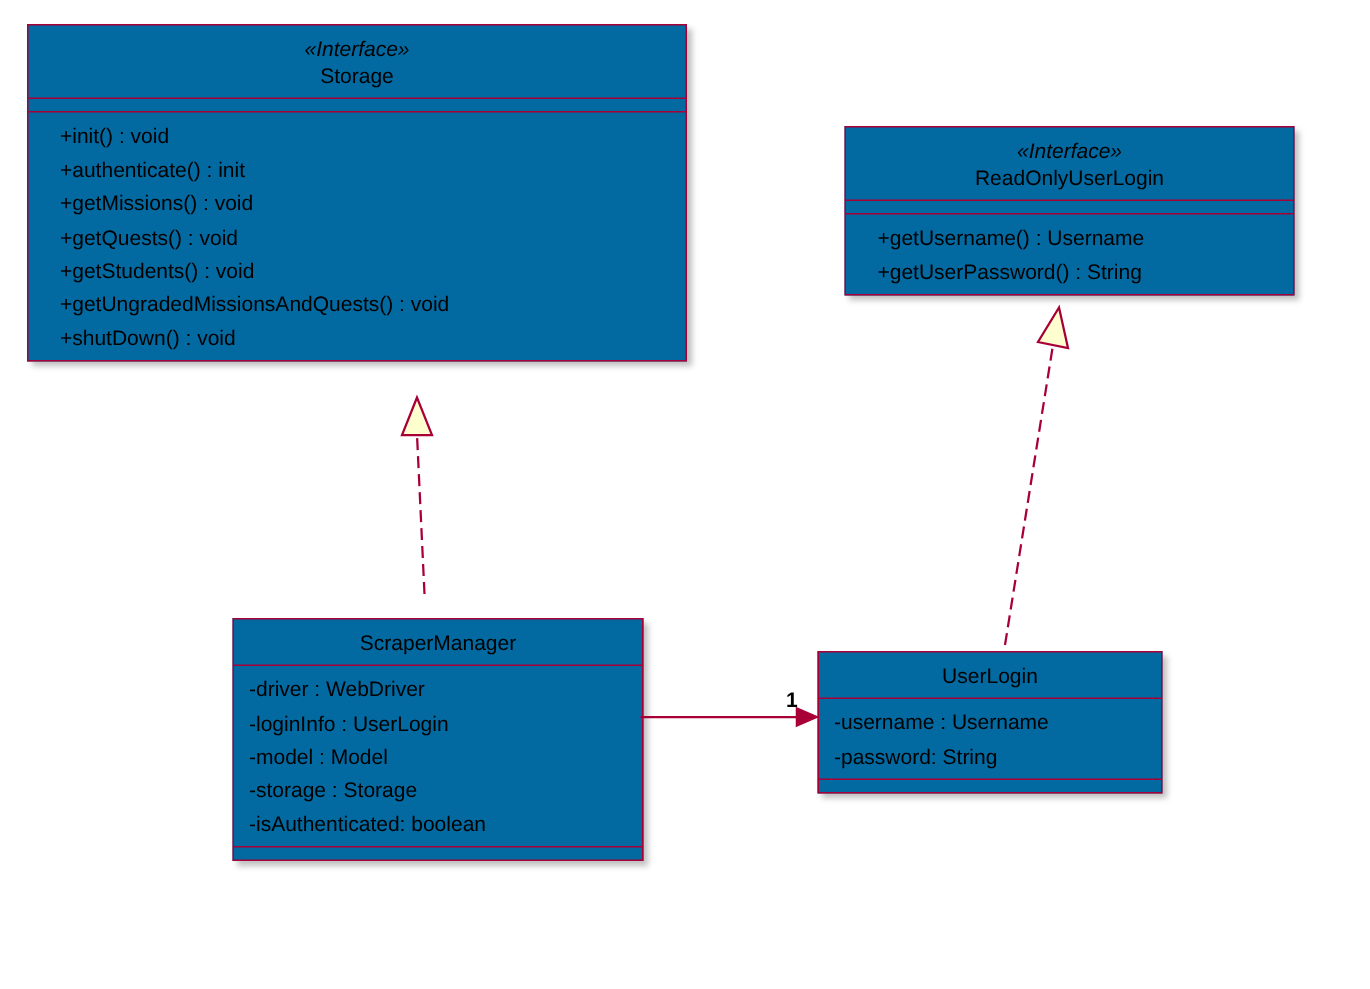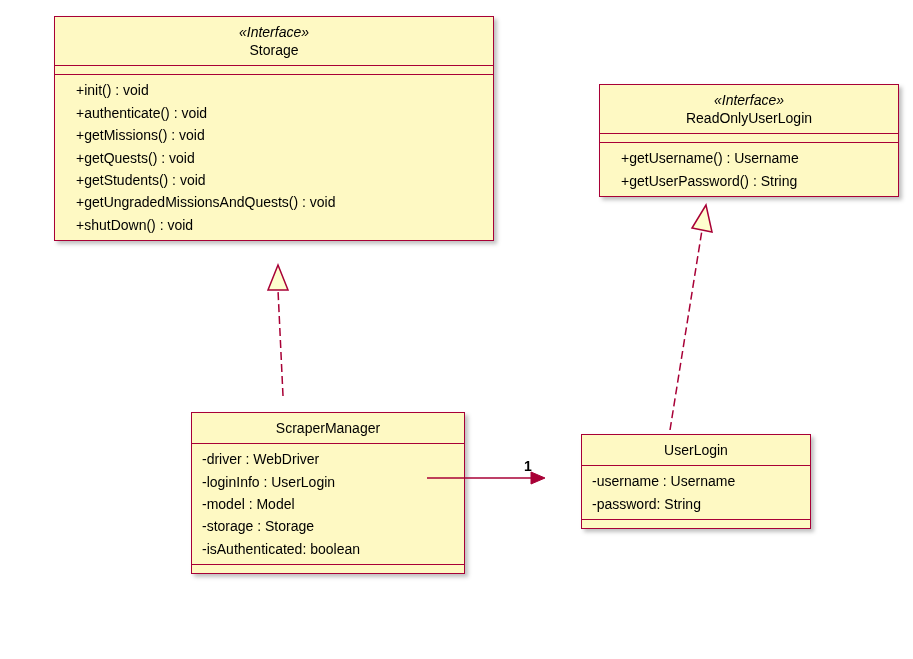--- a/index.html
+++ b/index.html
@@ -8,24 +8,23 @@
       font-family: sans-serif;
       font-size: 14px;
       background: #ffffff;
       position: relative;
       width: 913px;
       height: 659px;
       box-sizing: border-box;
     }
     .class-box {
       position: absolute;
-      background: #fef9c3;
+      background: #0369a1;
       border: 1.5px solid #a80036;
       box-shadow: 3px 3px 4px rgba(0,0,0,0.25);
-      margin-left: 36px;
     }
     .class-header {
       text-align: center;
       padding: 6px 10px;
       border-bottom: 1.5px solid #a80036;
       line-height: 1.3;
     }
     .class-header .stereotype {
       font-style: italic;
     }
@@ -63,21 +62,21 @@
 <body>
 
 <div class="class-box" style="left: 18px; top: 16px; width: 438px;">
   <div class="class-header">
     <div class="stereotype">«Interface»</div>
     <div>Storage</div>
   </div>
   <div class="class-section empty"></div>
   <div class="class-section">
     <div>+init() : void</div>
-    <div>+authenticate() : void</div>
+    <div>+authenticate() : init</div>
     <div>+getMissions() : void</div>
     <div>+getQuests() : void</div>
     <div>+getStudents() : void</div>
     <div>+getUngradedMissionsAndQuests() : void</div>
     <div>+shutDown() : void</div>
   </div>
 </div>
 
 <div class="class-box" style="left: 563px; top: 84px; width: 298px;">
   <div class="class-header">

